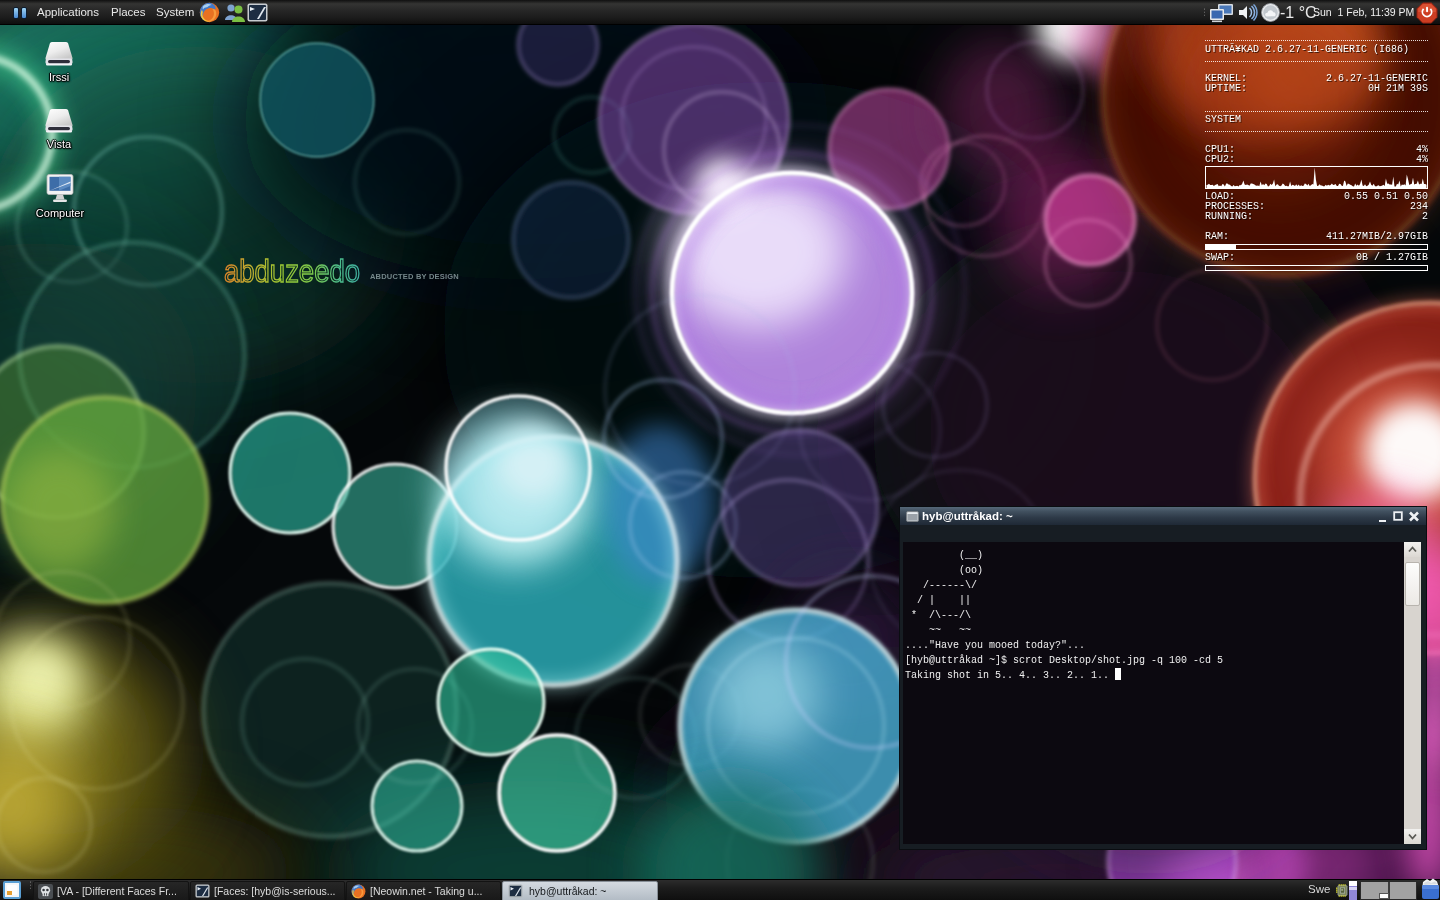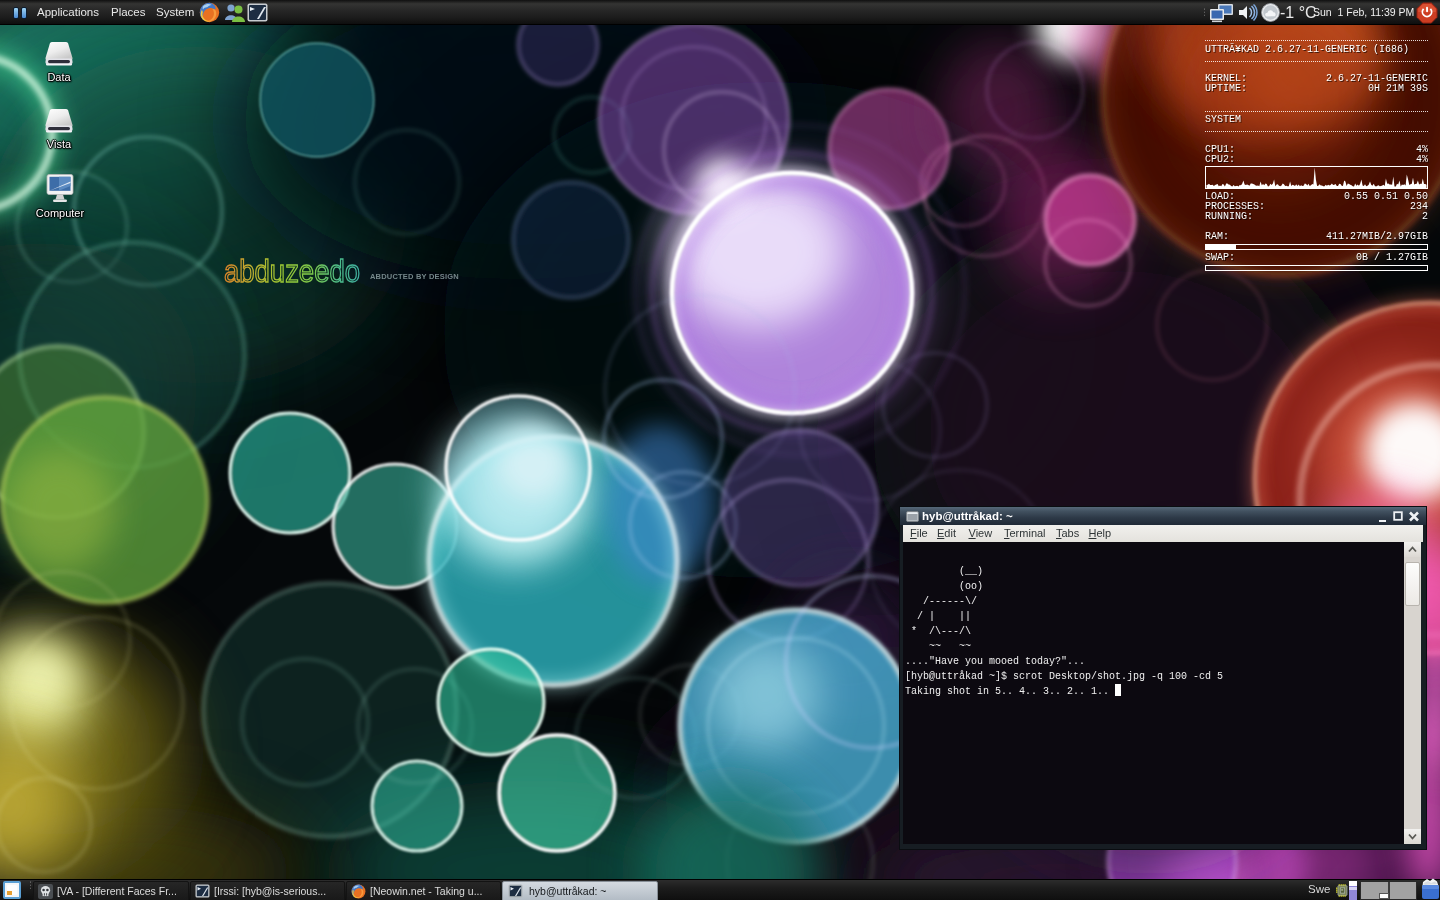--- a/index.html
+++ b/index.html
@@ -16,21 +16,21 @@
 #conky{position:absolute;left:1205px;top:38px;width:223px;height:240px;color:#fff;font-family:"Liberation Mono",monospace;font-size:10px;z-index:10;text-shadow:1px 1px 0 rgba(0,0,0,0.65)}
 .cr{position:absolute;left:0;right:0;height:10px;line-height:10px;white-space:pre}
 .cr b{float:right;font-weight:normal}
 .cdot{position:absolute;left:0;right:0;height:0;border-top:1px dotted rgba(255,255,255,0.85)}
 
 #term{position:absolute;left:899px;top:506px;width:528px;height:344px;background:#171d23;border:1px solid #0a0d11;z-index:20}
 #ttl{position:absolute;left:0;top:0;right:0;height:18px;background:linear-gradient(180deg,#566879 0%,#41505f 25%,#2d3947 60%,#1f2936 100%);color:#fff;font-size:11.5px;font-weight:bold;line-height:18px}
 #tmenu{position:absolute;left:3px;top:18px;width:520px;height:17px;background:linear-gradient(180deg,#f1f0ed,#e4e2dd);color:#2e3436;font-size:11px;line-height:17px}
 #tmenu span{position:absolute;top:0}
 #tcontent{position:absolute;left:3px;top:35px;width:501px;height:302px;background:rgba(11,6,13,0.85)}
-#tcontent pre{font-family:"Liberation Mono",monospace;font-size:10px;line-height:15px;color:#f0f0f0;padding:22px 0 0 2px;white-space:pre}
+#tcontent pre{font-family:"Liberation Mono",monospace;font-size:10px;line-height:15px;color:#f0f0f0;padding:6px 0 0 2px;white-space:pre}
 #tscroll{position:absolute;left:504px;top:35px;width:17px;height:302px;background:#d8d4cf}
 
 #tb{position:absolute;left:0;top:879px;width:1440px;height:21px;background:linear-gradient(180deg,#2c2c2c 0%,#1c1c1c 40%,#0f0f0f 100%);border-top:1px solid #000;z-index:30;color:#dcdcdc;font-size:10.5px}
 .tbtn{position:absolute;top:1px;height:26px;line-height:19px;border:1px solid #131313;background:linear-gradient(180deg,#262626,#141414);border-radius:2px;overflow:hidden;white-space:nowrap}
 .tbtn .tx{position:absolute;left:23px;top:0}
 </style>
 </head>
 <body>
 <div id="desk">
 <svg id="wp" style="position:absolute;left:0;top:0" width="1440" height="900" viewBox="0 0 1440 900">
@@ -255,21 +255,21 @@
           <stop offset="0" stop-color="#ffffff"></stop>
           <stop offset="0.55" stop-color="#ececec"></stop>
           <stop offset="1" stop-color="#c9c9c9"></stop>
         </linearGradient>
       </defs>
  <path d="M6 1 Q7 0 8 0 L22 0 Q23 0 24 1 L28.5 16 Q29 18 27 18 L3 18 Q1 18 1.5 16 Z" fill="url(#dg)"></path>
  <rect x="1.5" y="16.5" width="27" height="6.5" rx="2.4" fill="#e2e2e8"></rect>
  <rect x="4" y="18" width="22" height="3.2" rx="1.6" fill="#2e2e3a"></rect>
  <rect x="2" y="21.8" width="26" height="1.6" rx="0.8" fill="#f4f4f8"></rect>
 </svg>
-<div class="dlabel" style="left:19px;top:71px">Data</div>
+<div class="dlabel" style="left:19px;top:71px">Irssi</div>
 <svg class="abs" style="left:44px;top:109px;z-index:5" width="30" height="26" viewBox="0 0 30 26">
  <path d="M6 1 Q7 0 8 0 L22 0 Q23 0 24 1 L28.5 16 Q29 18 27 18 L3 18 Q1 18 1.5 16 Z" fill="url(#dg)"></path>
  <rect x="1.5" y="16.5" width="27" height="6.5" rx="2.4" fill="#e2e2e8"></rect>
  <rect x="4" y="18" width="22" height="3.2" rx="1.6" fill="#2e2e3a"></rect>
  <rect x="2" y="21.8" width="26" height="1.6" rx="0.8" fill="#f4f4f8"></rect>
 </svg>
 <div class="dlabel" style="left:19px;top:138px">Vista</div>
 <svg class="abs" style="left:45px;top:174px;z-index:5" width="30" height="29" viewBox="0 0 30 29">
  <rect x="2" y="0.5" width="26" height="20" rx="2" fill="#f2f2f2" stroke="#b8b8b8" stroke-width="0.8"></rect>
  <rect x="4.5" y="2.8" width="21" height="14" fill="#3d6da8"></rect>
@@ -328,28 +328,20 @@
     <rect x="1.5" y="1.5" width="10" height="1.5" fill="#e8ecef"></rect>
   </svg>
   <span style="position:absolute;left:22px;top:0">hyb@uttråkad: ~</span>
   <div class="abs" style="left:1383px;"></div>
   <svg class="abs" style="right:5px;top:4px" width="42" height="11" viewBox="0 0 42 11">
     <rect x="0" y="9" width="7" height="2.2" fill="#eef1f4"></rect>
     <rect x="15.2" y="1.2" width="7.6" height="7.6" fill="none" stroke="#eef1f4" stroke-width="1.8"></rect>
     <path d="M31 1.5 L39 9.5 M39 1.5 L31 9.5" stroke="#eef1f4" stroke-width="2.6"></path>
   </svg>
  </div>
- <div id="tmenu">
-  <span style="left:7px"><u>F</u>ile</span>
-  <span style="left:34px"><u>E</u>dit</span>
-  <span style="left:65.5px"><u>V</u>iew</span>
-  <span style="left:101px"><u>T</u>erminal</span>
-  <span style="left:153px"><u>T</u>abs</span>
-  <span style="left:185.5px"><u>H</u>elp</span>
- </div>
  <div id="tcontent">
         <pre>         (__)
          (oo)
    /------\/
   / |    ||
  *  /\---/\
     ~~   ~~
 ...."Have you mooed today?"...
 [hyb@uttråkad ~]$ scrot Desktop/shot.jpg -q 100 -cd 5
 Taking shot in 5.. 4.. 3.. 2.. 1.. <span style="display:inline-block;width:6px;height:12px;background:#fff;vertical-align:-2px"></span></pre>
@@ -382,21 +374,21 @@
    </svg>
    <span class="tx">[VA - [Different Faces Fr...</span>
  </div>
  <div class="tbtn" style="left:190px;width:155px">
    <svg class="abs" style="left:4px;top:2px" width="15" height="14" viewBox="0 0 15 14">
      <rect x="0.5" y="0.5" width="14" height="13" rx="1.5" fill="#c8ccd0"></rect>
      <rect x="1.8" y="1.8" width="11.4" height="10.4" fill="#1d2d42"></rect>
      <path d="M2.5 3 L6 4.8 L2.5 6.6 Z" fill="#e8eef4"></path>
      <path d="M7 12 L12 3.5 L13.3 3.5 L8.3 12 Z" fill="#dfe6ee"></path>
    </svg>
-   <span class="tx">[Irssi: [hyb@is-serious...</span>
+   <span class="tx">[Faces: [hyb@is-serious...</span>
  </div>
  <div class="tbtn" style="left:346px;width:155px">
    <svg class="abs" style="left:4px;top:2px" width="15" height="15" viewBox="0 0 21 21">
      <circle cx="10.5" cy="10.5" r="9.7" fill="#e87122"></circle>
    <path d="M10.5 0.8 C5.1 0.8 0.8 5.1 0.8 10.5 C0.8 14.2 2.8 17.4 5.8 19.1 C4.2 16.9 3.6 14.4 4.2 11.8 C4.8 9.2 6.6 7.2 9 6.4 C11.5 5.6 14.2 6.1 16.2 7.8 C17 6.2 16.6 4.4 15.3 3.2 C13.9 1.7 12.3 0.8 10.5 0.8 Z" fill="#4378c8"></path>
    <path d="M4.5 3.8 C6.8 1.9 10.2 1.5 12.8 2.9 C10.9 3 9.2 3.9 8.2 5.3 C6.4 5.2 4.9 6 4 7.4 C3.4 6.2 3.6 4.8 4.5 3.8 Z" fill="#a8d0f0"></path>
    <path d="M16.2 7.8 C18 10.8 17.6 14.6 15.1 17.2 C12.6 19.8 8.8 20.4 5.8 19.1 C9.4 19.6 12.6 18 14.1 15 C15.5 12.3 15.2 9.2 13.4 6.9 C14.4 6.8 15.5 7.1 16.2 7.8 Z" fill="#f89a3c"></path>
    <path d="M2.5 15.5 C1.4 13 1.5 10.1 2.9 7.7 L3.8 9.9 C3.2 12 3.4 14 4.5 15.8 C5.9 18 8.3 19.2 10.9 19.1 C8 20.3 4.4 19 2.5 15.5 Z" fill="#f8c838"></path>
    </svg>
    <span class="tx">[Neowin.net - Taking u...</span>

